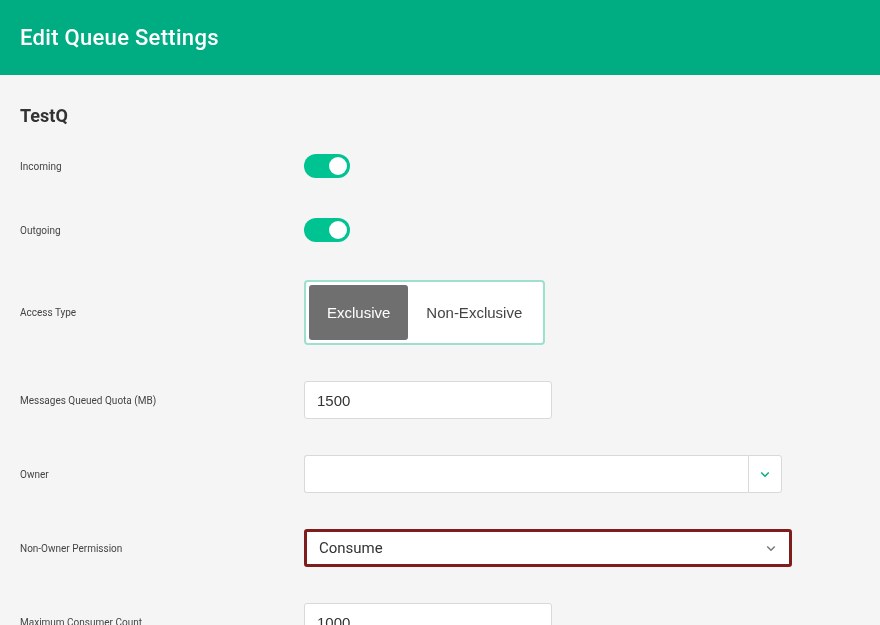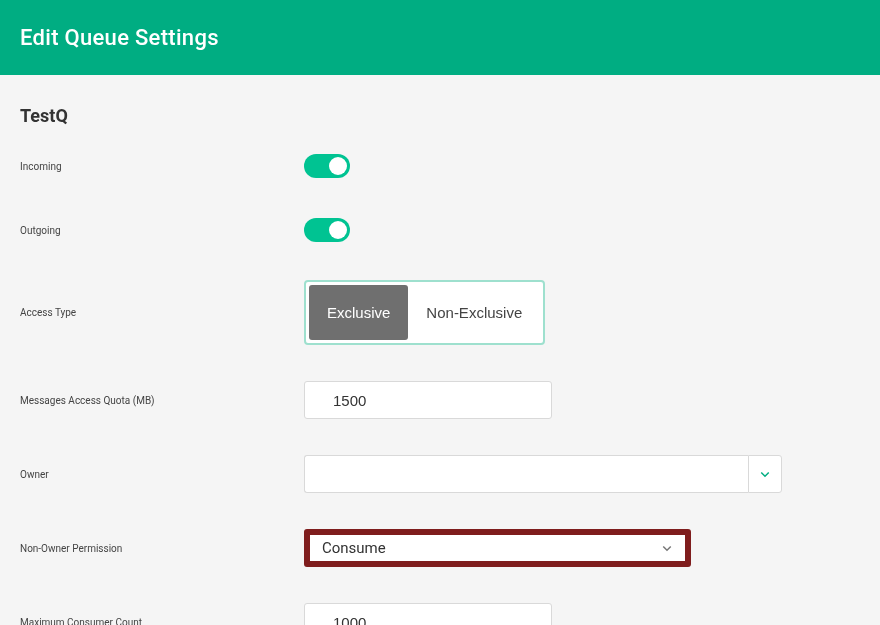--- a/index.html
+++ b/index.html
@@ -90,21 +90,21 @@
     .segmented-item.active {
       background: #6f6f6f;
       color: #ffffff;
     }
     
     .text-input {
       width: 248px;
       height: 38px;
       border: 1px solid #d9d9d9;
       border-radius: 3px;
-      padding: 0 28px;
+      padding: 0 12px;
       font-size: 15px;
       color: #333333;
       background: #ffffff;
     }
     
     .combo {
       display: flex;
       width: 478px;
       height: 38px;
     }
@@ -132,23 +132,23 @@
       width: 12px;
       height: 12px;
     }
     .chevron-accent path {
       stroke: #00ad82;
       stroke-width: 2;
       fill: none;
     }
     
     .select {
-      width: 387px;
+      width: 488px;
       height: 38px;
-      border: 6px solid #7f1d1d;
+      border: 3px solid #7f1d1d;
       border-radius: 3px;
       background: #ffffff;
       display: flex;
       align-items: center;
       justify-content: space-between;
       padding: 0 12px;
       cursor: pointer;
       font-size: 15px;
       color: #333333;
     }
@@ -194,21 +194,21 @@
     <div class="form-label">Access Type</div>
     <div class="form-control">
       <div class="segmented">
         <button class="segmented-item active">Exclusive</button>
         <button class="segmented-item">Non-Exclusive</button>
       </div>
     </div>
   </div>
 
   <div class="form-row">
-    <div class="form-label">Messages Access Quota (MB)</div>
+    <div class="form-label">Messages Queued Quota (MB)</div>
     <div class="form-control">
       <input type="text" class="text-input" value="1500" style="">
     </div>
   </div>
 
   <div class="form-row">
     <div class="form-label">Owner</div>
     <div class="form-control">
       <div class="combo">
         <input type="text" class="combo-input" value="" style="">

